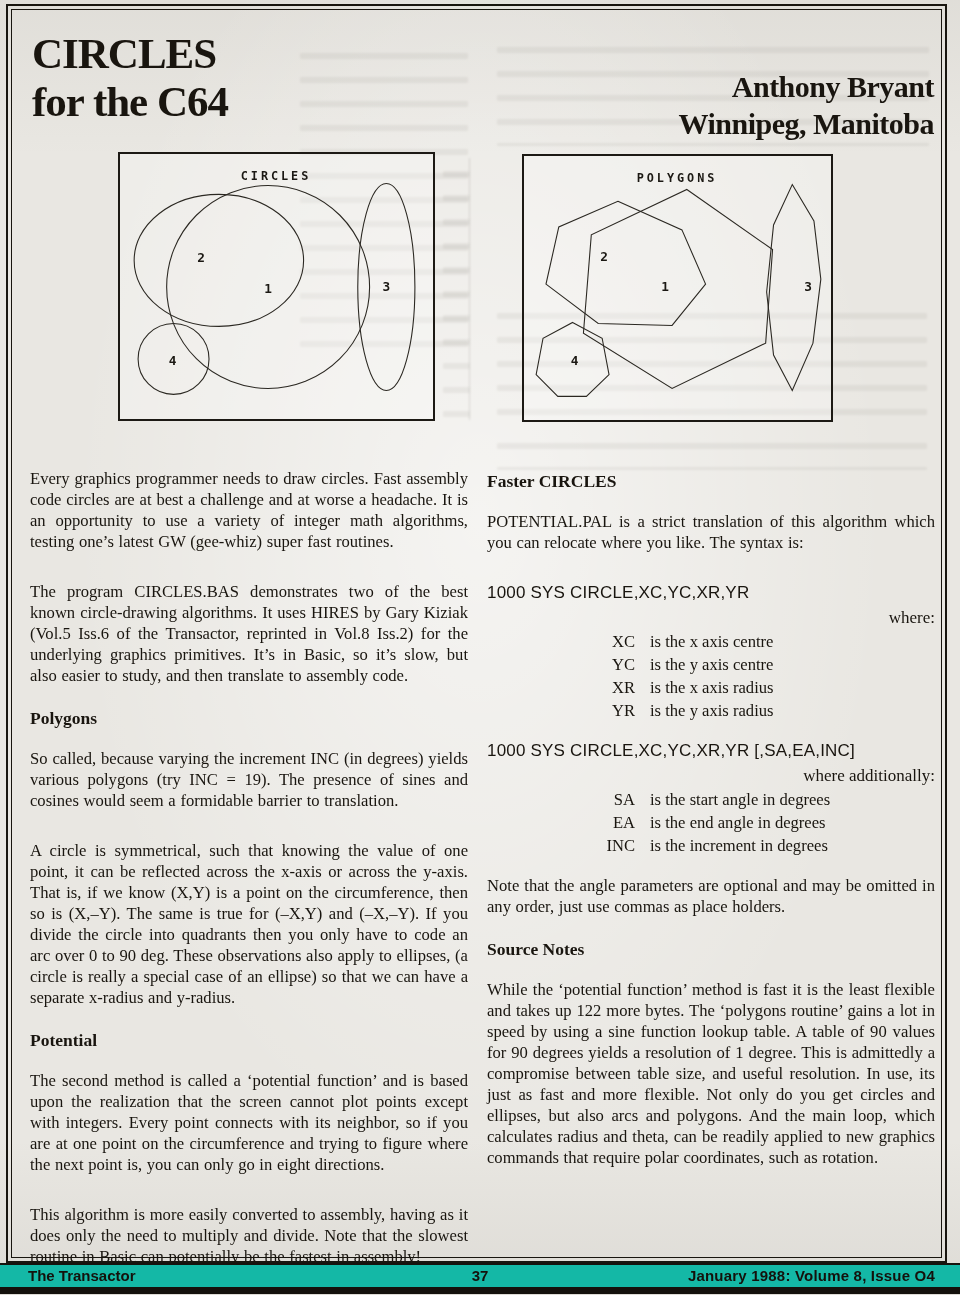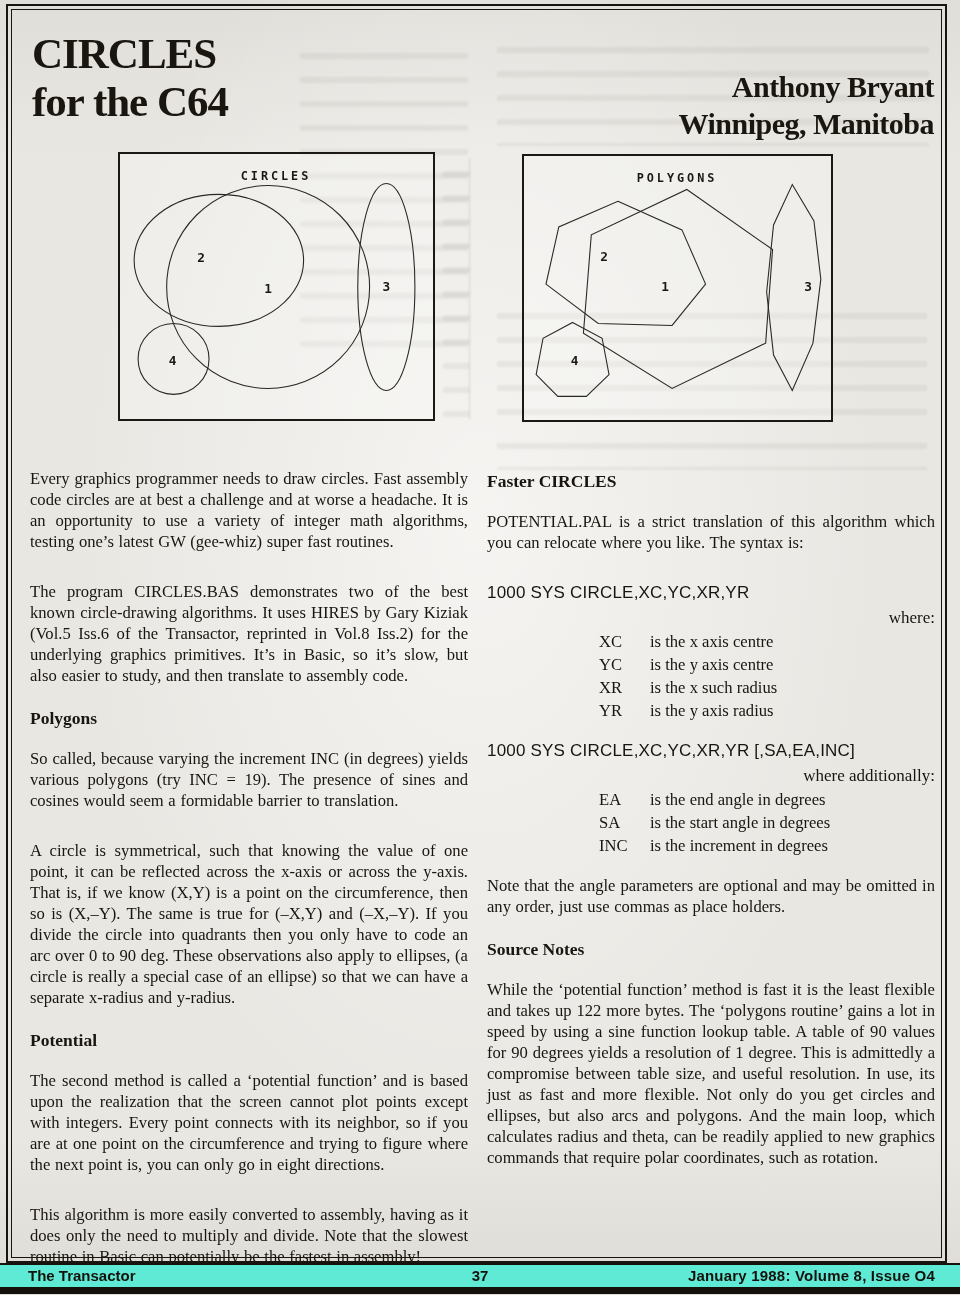--- a/index.html
+++ b/index.html
@@ -64,25 +64,25 @@
 
   .syntax {
     font-family:"Liberation Sans","DejaVu Sans",sans-serif;
     font-size:17px; line-height:21px; 
     letter-spacing:0.2px; margin:0 0 4px;
   }
   .where { font-size:17px; line-height:21px; margin:0 0 2px;text-align:right; }
   .defs  { margin:2px 0 18px 112px; }
   .def-row { display:grid; grid-template-columns:36px 1fr; column-gap:15px;
     font-size:16.6px; line-height:23px; }
-  .def-term { text-align:left; }
+  .def-term { text-align:right; }
 
   .page-footer {
     position:absolute; left:0; top:1263px; width:960px; height:22px; z-index:6;
-    background:#5eead4;
+    background:#14b8a6;
     border-top:2px solid #16130e; border-bottom:7px solid #14110c;
     box-sizing:content-box;
     font-family:"Liberation Sans","DejaVu Sans",sans-serif; font-weight:bold;
     font-size:15px; color:#14110c;
   }
   .page-footer .fl { position:absolute; left:28px;  top:2px; }
   .page-footer .fc { position:absolute; left:0; right:0; top:2px; text-align:center; }
   .page-footer .fr { position:absolute; right:25px; top:2px; letter-spacing:0.2px; }
 
   
@@ -170,37 +170,37 @@
     <div class="def-row">
       <span class="def-term">XC</span>
       <span class="def-text">is the x axis centre</span>
     </div>
     <div class="def-row">
       <span class="def-term">YC</span>
       <span class="def-text">is the y axis centre</span>
     </div>
     <div class="def-row">
       <span class="def-term">XR</span>
-      <span class="def-text">is the x such radius</span>
+      <span class="def-text">is the x axis radius</span>
     </div>
     <div class="def-row">
       <span class="def-term">YR</span>
       <span class="def-text">is the y axis radius</span>
     </div>
   </div>
   <div class="syntax">1000 SYS CIRCLE,XC,YC,XR,YR [,SA,EA,INC]</div>
   <div class="where">where additionally:</div>
   <div class="defs">
     <div class="def-row">
+      <span class="def-term">SA</span>
+      <span class="def-text">is the start angle in degrees</span>
+    </div>
+    <div class="def-row">
       <span class="def-term">EA</span>
       <span class="def-text">is the end angle in degrees</span>
-    </div>
-    <div class="def-row">
-      <span class="def-term">SA</span>
-      <span class="def-text">is the start angle in degrees</span>
     </div>
     <div class="def-row">
       <span class="def-term">INC</span>
       <span class="def-text">is the increment in degrees</span>
     </div>
   </div>
   <p>Note that the angle parameters are optional and may be omitted in any order, just use commas as place holders.</p>
   <h3>Source Notes</h3>
   <p>While the ‘potential function’ method is fast it is the least flexible and takes up 122 more bytes. The ‘polygons routine’ gains a lot in speed by using a sine function lookup table. A table of 90 values for 90 degrees yields a resolution of 1 degree. This is admittedly a compromise between table size, and useful resolution. In use, its just as fast and more flexible. Not only do you get circles and ellipses, but also arcs and polygons. And the main loop, which calculates radius and theta, can be readily applied to new graphics commands that require polar coordinates, such as rotation.</p>
 </div>

